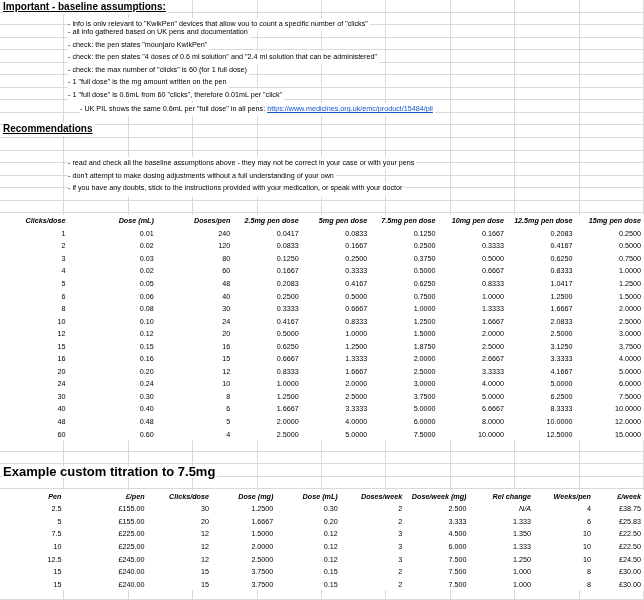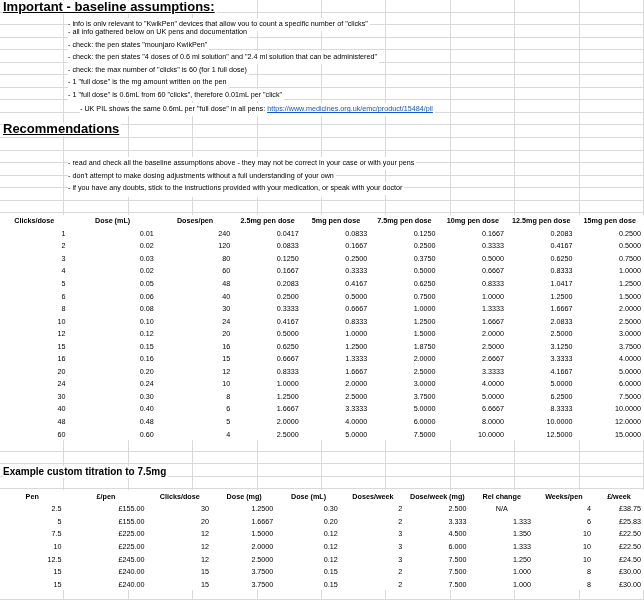--- a/index.html
+++ b/index.html
@@ -40,40 +40,40 @@
     left: 0;
     width: 644px;
     height: 12.55px;
     line-height: 12.55px;
     white-space: nowrap;
   }
 
   .title {
     font-weight: bold;
     text-decoration: underline;
-    font-size: 13px;
+    font-size: 10px;
     position: absolute;
     left: 3px;
     background: #fff;
     padding-right: 2px;
   }
   .bullet {
     position: absolute;
     left: 68px;
     background: #fff;
     padding-right: 2px;
     font-size: 7.2px;
   }
   .bullet a {
     color: #1155cc;
     text-decoration: underline;
   }
   .subhead {
     font-weight: bold;
-    font-size: 10px;
+    font-size: 13px;
     position: absolute;
     left: 3px;
     background: #fff;
     padding-right: 2px;
   }
 
   
   .tbl {
     position: absolute;
     left: 0;
@@ -91,21 +91,21 @@
     background: #ffffff;
     border: none;
     box-sizing: border-box;
     vertical-align: middle;
   }
   .tbl th {
     font-weight: bold;
     text-align: left;
   }
   .tbl td { text-align: right; }
-  .tbl th.l, .tbl td.l { text-align: center; }
+  .tbl th.l, .tbl td.l { text-align: right; font-style: italic; }
 
   
   #main-table { top: 214.5px; width: 644px; }
   #main-table col.c0 { width: 64.4px; }
   #main-table col.c1 { width: 83.2px; }
   #main-table col.c2 { width: 72px; }
   #main-table col.c3 { width: 64.4px; }
   #main-table col.c4 { width: 64.4px; }
   #main-table col.c5 { width: 64.4px; }
   #main-table col.c6 { width: 64.4px; }
@@ -132,21 +132,21 @@
 
 <div id="overlay">
 
   <div class="row" style="top:1px;">
     <span class="title">Important - baseline assumptions:</span>
   </div>
   <div class="row" style="top:18px;">
     <span class="bullet">- info is only relevant to "KwikPen" devices that allow you to count a specific number of "clicks"</span>
   </div>
   <div class="row" style="top:26.1px;">
-    <span class="bullet">- all info gathered below on UK pens and documentation</span>
+    <span class="bullet">- all info gathered based on UK pens and documentation</span>
   </div>
   <div class="row" style="top:38.7px;">
     <span class="bullet">- check: the pen states "mounjaro KwikPen"</span>
   </div>
   <div class="row" style="top:51.2px;">
     <span class="bullet">- check: the pen states  "4 doses of 0.6 ml solution" and "2.4 ml solution that can be administered"</span>
   </div>
   <div class="row" style="top:63.8px;">
     <span class="bullet">- check: the max number of "clicks" is 60 (for 1 full dose)</span>
   </div>

